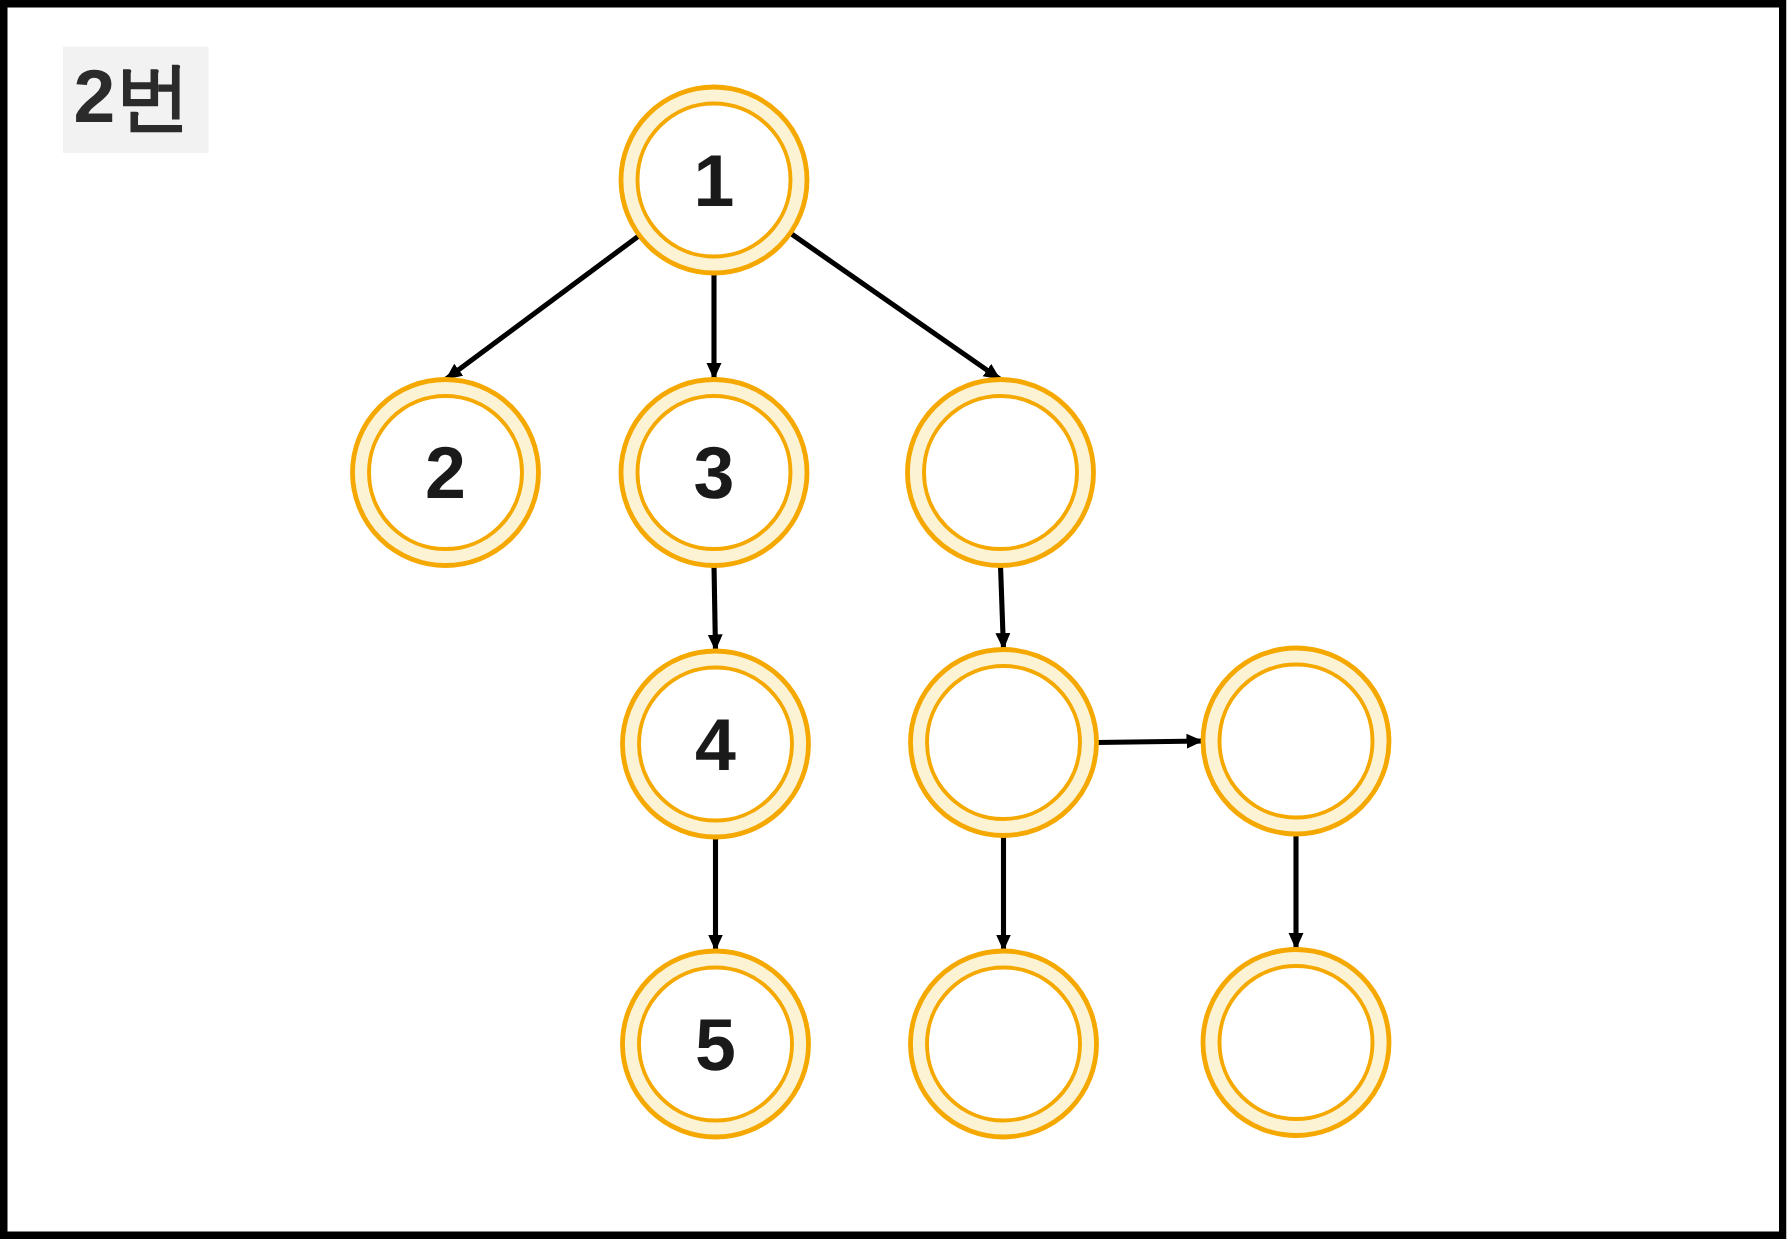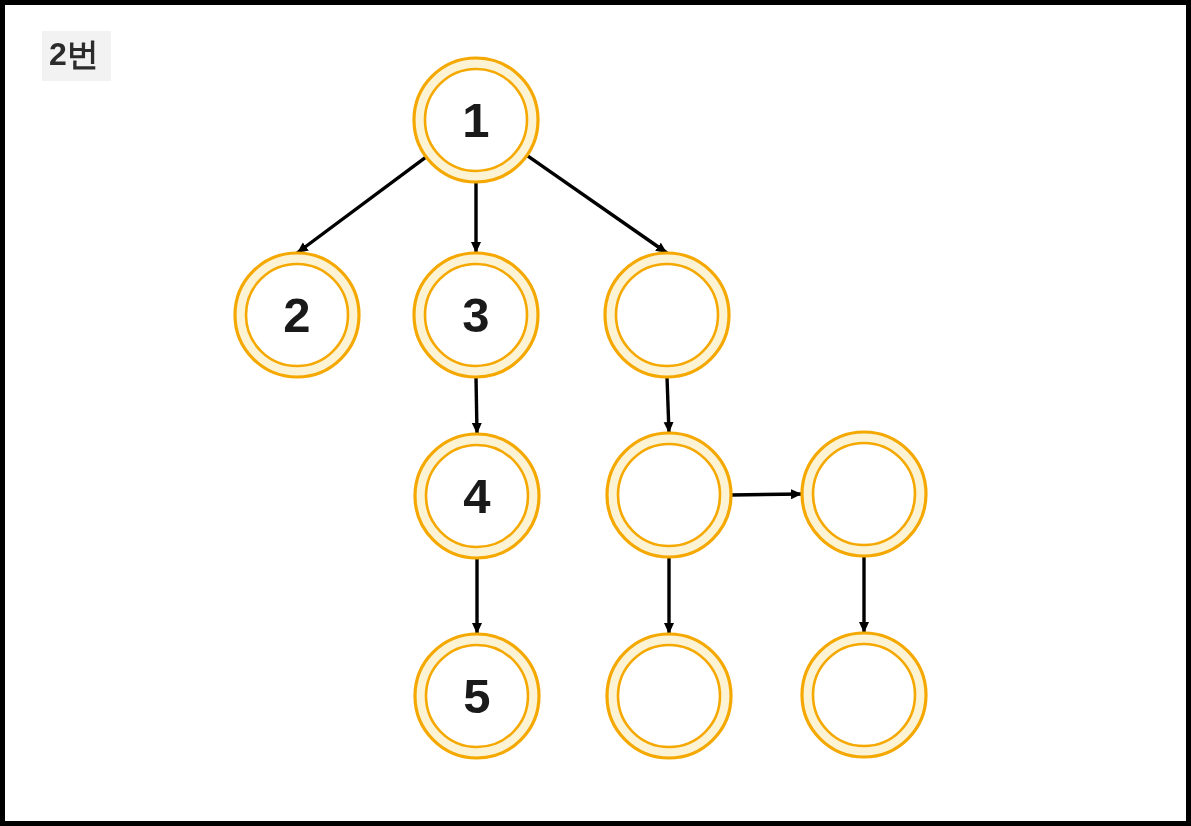--- a/index.html
+++ b/index.html
@@ -16,21 +16,21 @@
     border: 5px solid #000000;
     background: #ffffff;
     overflow: hidden;
   }
   .page-title {
     position: absolute;
     left: 37px;
     top: 26px;
     background: #f2f2f2;
     color: #2b2b2b;
-    font-size: 32px;
+    font-size: 50px;
     font-weight: bold;
     line-height: 1.15;
     padding: 5px 12px 8px 7px;
     white-space: nowrap;
   }
   svg.diagram {
     position: absolute;
     left: 0;
     top: 0;
     width: 1181px;

